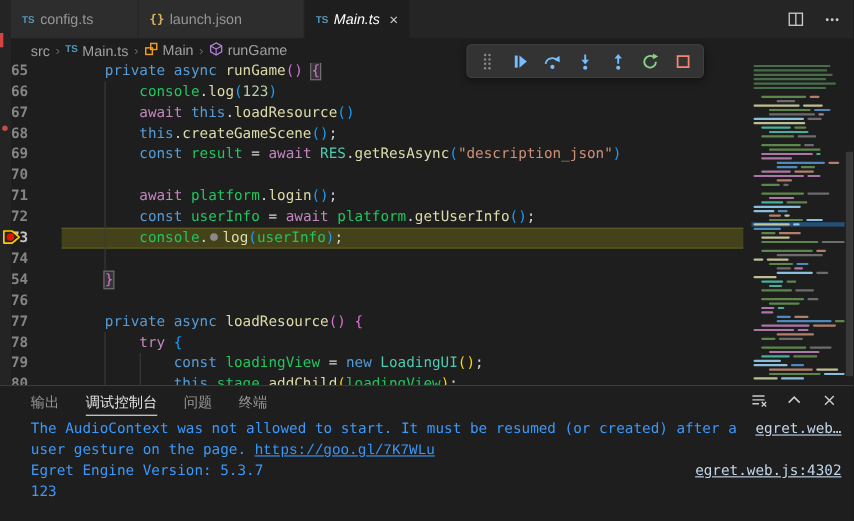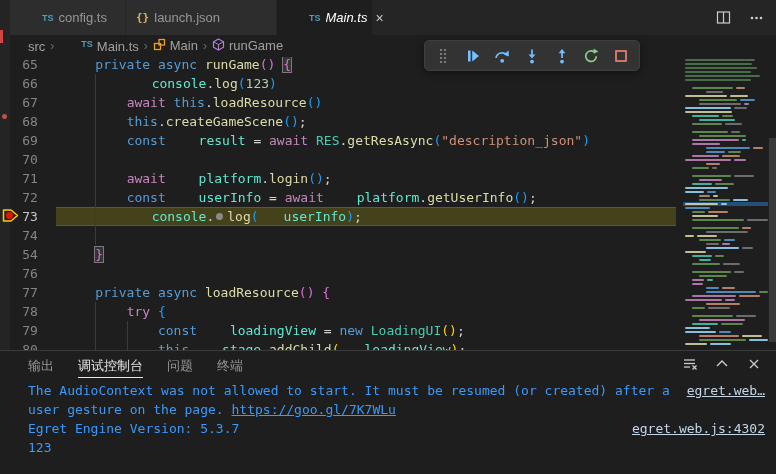--- a/index.html
+++ b/index.html
@@ -13,45 +13,45 @@
 
   
   .tabbar{position:absolute;left:10px;top:0;right:0;height:35px;background:#252526;display:flex;z-index:4;}
   .tab{height:35px;display:flex;align-items:center;padding:0 10px;background:#2d2d2d;margin-right:1px;
        font-size:13px;color:#969696;cursor:pointer;box-sizing:border-box;}
   .tab:nth-child(1){width:115px;}
   .tab:nth-child(2){width:150px;}
   .tab:nth-child(3){width:95px;}
   .tab.active{background:#1e1e1e;color:#ffffff;}
   .tab.active .tab-label{font-style:italic;}
-  .ticon{font-weight:bold;font-size:9px;color:#519aba;margin-right:5px;flex:none;margin-left:22px;}
+  .ticon{font-weight:bold;font-size:9px;color:#519aba;margin-right:5px;flex:none;}
   .jicon{font-family:"DejaVu Sans Mono",monospace;font-weight:bold;font-size:11px;color:#d9b55f;margin-right:5px;flex:none;}
   .tab-close{margin-left:auto;color:#c5c5c5;font-size:14px;line-height:14px;padding-left:8px;}
   .tab-actions{position:absolute;right:12px;top:0;height:35px;display:flex;align-items:center;gap:18px;z-index:5;}
   .tab-actions > div{cursor:pointer;display:flex;align-items:center;}
 
   
   .breadcrumb{position:absolute;left:10px;top:35px;right:90px;height:22px;display:flex;align-items:center;
               padding-left:18px;font-size:13px;color:#a0a0a0;background:#1e1e1e;z-index:4;white-space:nowrap;}
   .crumb{display:flex;align-items:flex-start;gap:4px;cursor:pointer;}
   .crumb-sep{color:#6a6a6a;margin:0 5px;font-size:12px;}
   .crumb .ticon{margin-right:0;}
 
   
   .code-viewport{position:absolute;left:10px;top:57px;width:666px;height:293px;overflow:hidden;background:#1e1e1e;
                  font-family:"DejaVu Sans Mono",monospace;font-size:13px;line-height:19px;}
   .code-line{position:absolute;left:0;width:100%;height:19px;white-space:pre;}
-  .ln{position:absolute;left:0;width:40px;text-align:center;color:#858585;cursor:pointer;}
+  .ln{position:absolute;left:0;width:40px;text-align:left;color:#858585;cursor:pointer;font-weight:bold;}
   .ln.cur{color:#c6c6c6;}
   .codetxt{position:absolute;left:54px;top:0;}
   .hl-band{position:absolute;left:46px;right:0;top:0;height:19px;background:#44421a;
            border-top:1px solid #5e5b24;border-bottom:1px solid #5e5b24;box-sizing:border-box;}
   .iguide{position:absolute;width:1px;background:#3b3b3b;}
   .tok-pn{color:#d4d4d4;} .tok-kw{color:#569cd6;} .tok-ctrl{color:#c586c0;}
-  .tok-fn{color:#dcdcaa;} .tok-var{color:#5eead4;margin-left:25px;} .tok-num{color:#b5cea8;}
+  .tok-fn{color:#dcdcaa;} .tok-var{color:#22c55e;} .tok-num{color:#b5cea8;}
   .tok-str{color:#ce9178;} .tok-cls{color:#4ec9b0;}
   .tok-b1{color:#ffd700;} .tok-b2{color:#da70d6;} .tok-b3{color:#179fff;}
   .bm{outline:1px solid #7a7a7a;background:rgba(120,120,120,0.25);}
   .bpdot{display:inline-block;width:7px;height:7px;border-radius:50%;background:#8a8a8a;margin:0 4px 2px 2px;vertical-align:middle;}
   .bp-hit{position:absolute;left:2px;top:208px;z-index:6;cursor:pointer;}
 
   
   .minimap{position:absolute;left:683px;top:57px;width:85px;height:293px;overflow:hidden;cursor:pointer;}
   .mrow{position:absolute;height:2px;border-radius:1px;opacity:0.85;}
   .mhl{position:absolute;left:0;right:0;top:145px;height:4px;background:#264f78;}
@@ -73,21 +73,21 @@
   .filter{position:absolute;left:360px;top:3px;width:210px;height:20px;background:#3c3c3c;border:none;
           color:#cccccc;font-size:12px;font-family:"Liberation Sans","DejaVu Sans",sans-serif;padding:0 6px;box-sizing:border-box;outline:none;}
   .filter::placeholder{color:#939393;}
   .panel-actions{position:absolute;right:14px;top:5px;display:flex;gap:16px;}
   .panel-actions > div{cursor:pointer;display:flex;align-items:center;}
 
   .console{position:absolute;left:0;top:28px;right:0;bottom:0;font-family:"DejaVu Sans Mono",monospace;
            font-size:13px;line-height:19px;padding:2px 11px 0 28px;}
   .crow{position:relative;white-space:pre;color:#3b99fc;height:19px;}
   .srclink{position:absolute;right:0;top:0;color:#c3d6ea;text-decoration:underline;cursor:pointer;}
-  .weblink{text-decoration:underline;cursor:pointer;}
+  .weblink{text-decoration:underline;cursor:pointer;font-family:Liberation Mono, monospace;}
 </style>
 </head>
 <body>
 
 <div class="app">
 
   <div class="left-strip">
     <div class="red-mark"></div>
     <div class="red-dot"></div>
   </div>

